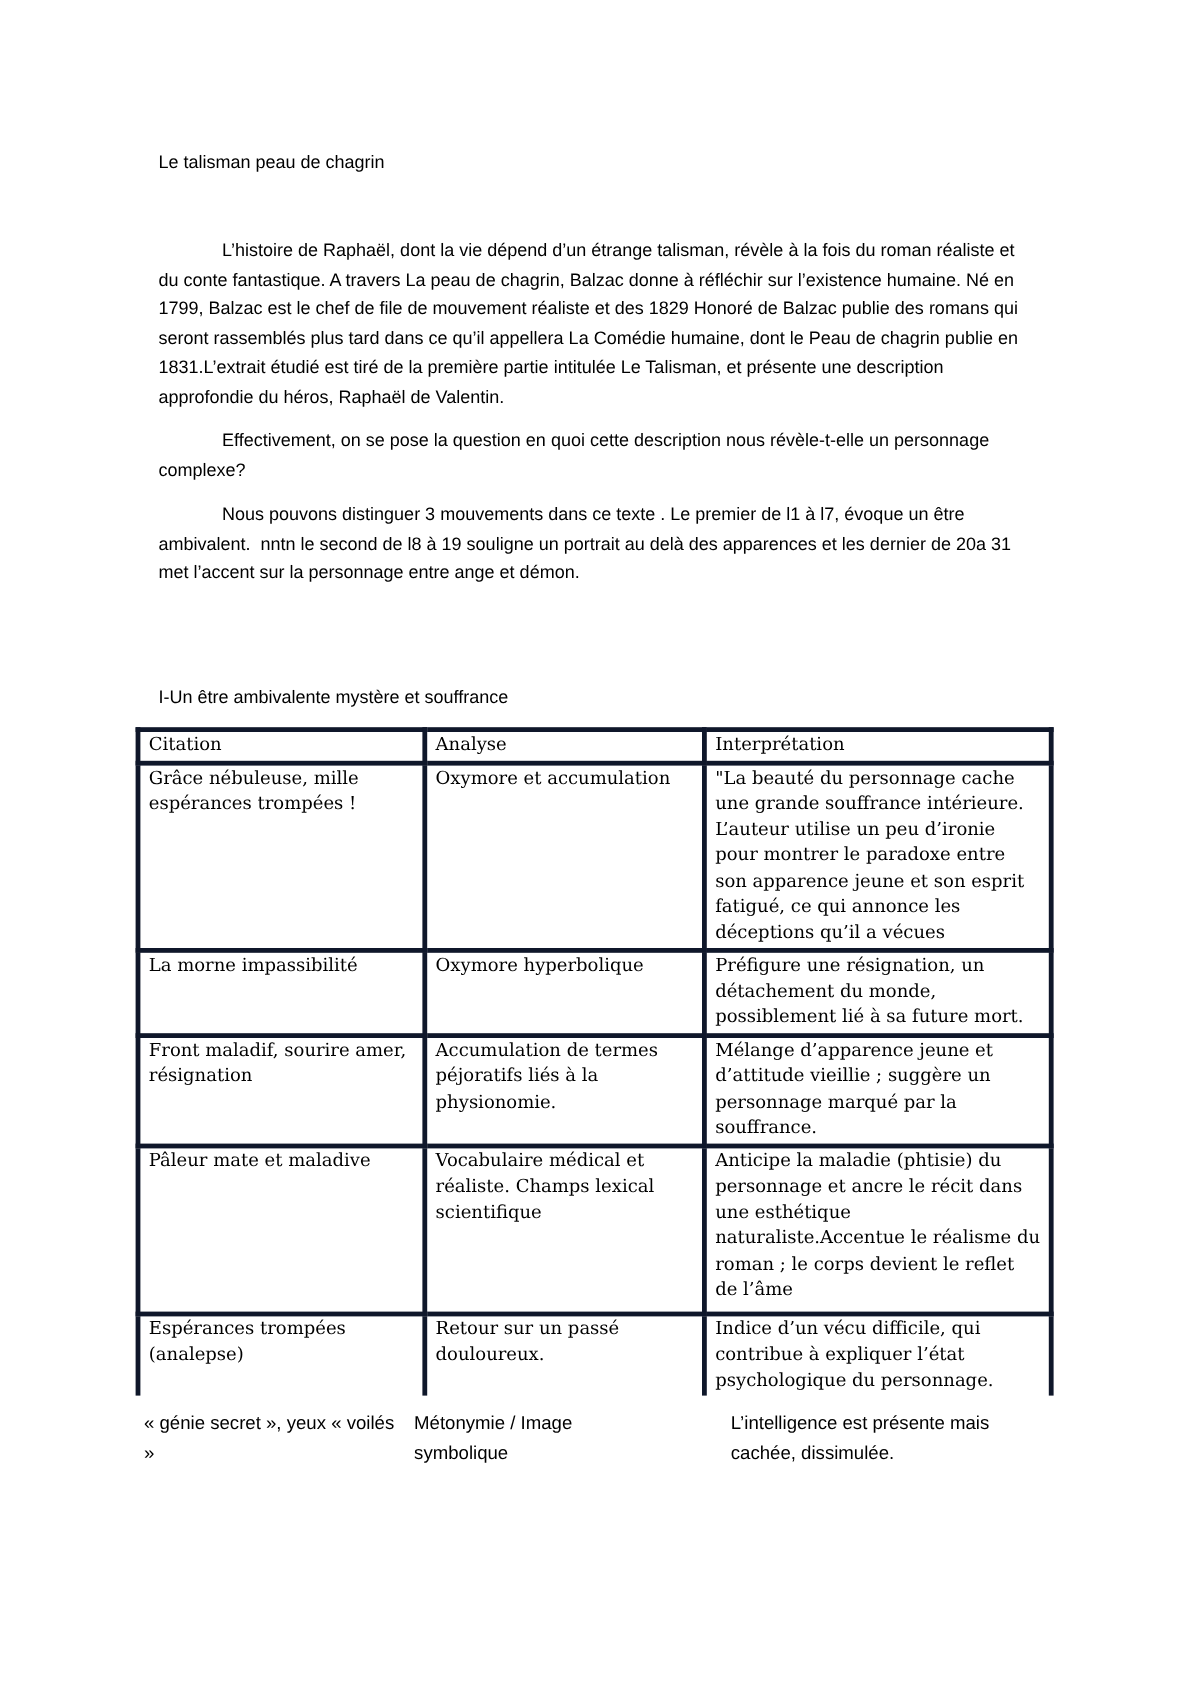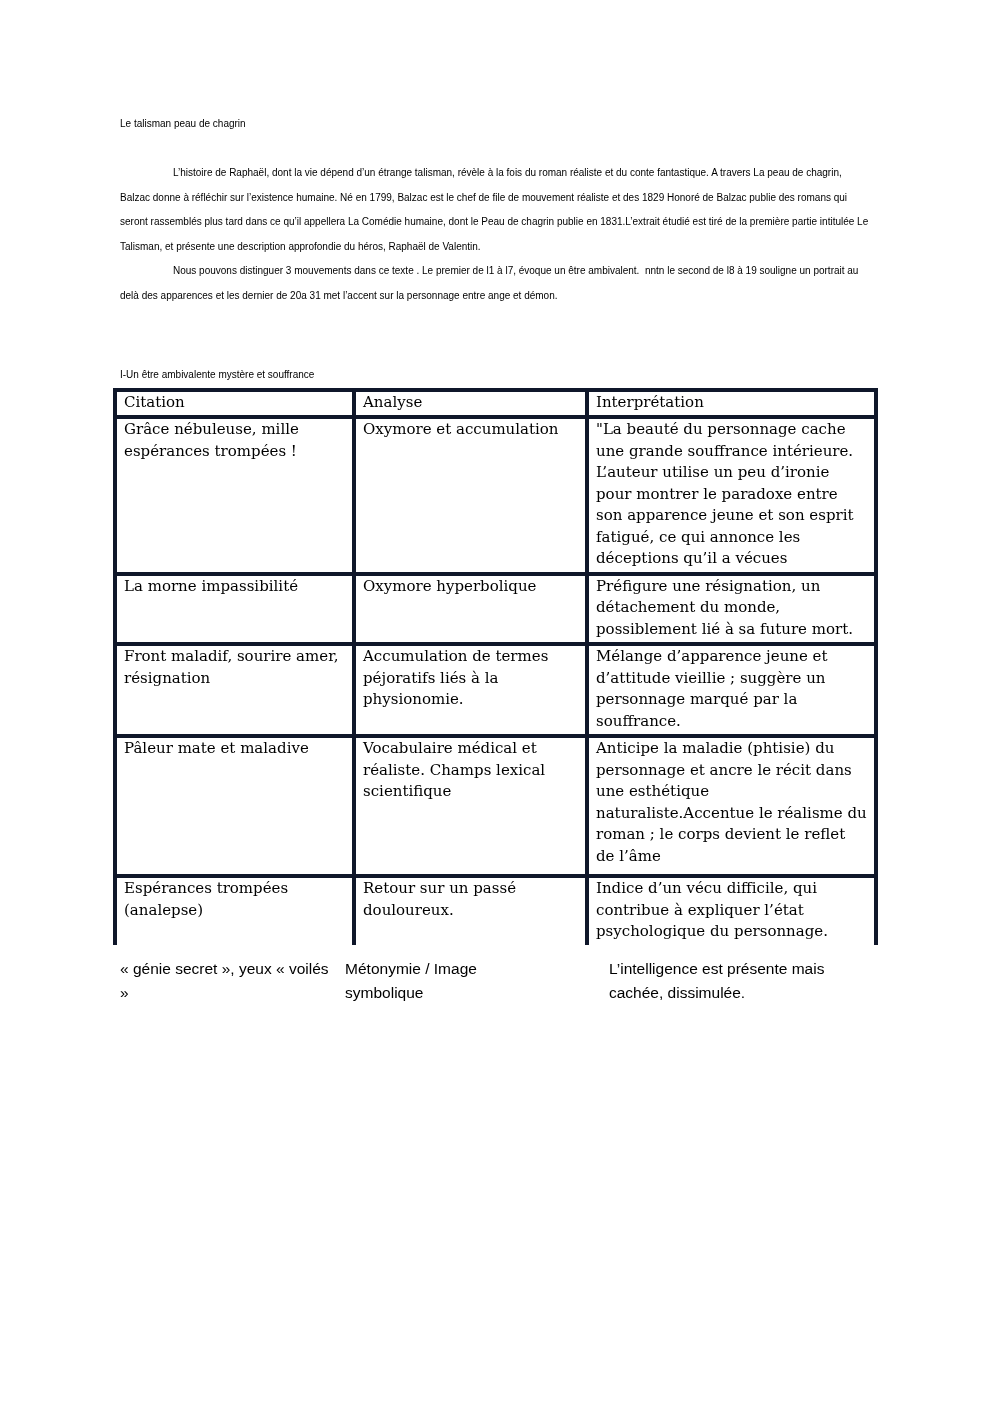--- a/index.html
+++ b/index.html
@@ -18,23 +18,23 @@
   .content {
     position: absolute;
     left: 120px;
     top: 112px;
     width: 754px;
   }
   .doc-title,
   .body-para,
   .section-heading {
     font-family: "Liberation Sans", sans-serif;
-    font-size: 10px;
+    font-size: 15px;
     line-height: 24.5px;
-    margin: 0;
+    margin: 12px;
     color: #000000;
   }
   .body-para {
     text-indent: 53px;
     white-space: pre-wrap;
   }
   .blank-line { height: 24.5px; }
   .section-gap { height: 55px; }
 
   .doc-table {
@@ -84,20 +84,21 @@
 
 <div class="page">
   <div class="content">
 
     <div class="doc-title">Le talisman peau de chagrin</div>
 
     <div class="blank-line"></div>
 
     <p class="body-para">L’histoire de Raphaël, dont la vie dépend d’un étrange talisman, révèle à la fois du roman réaliste et du conte fantastique. A travers La peau de chagrin, Balzac donne à réfléchir sur l’existence humaine. Né en 1799, Balzac est le chef de file de mouvement réaliste et des 1829 Honoré de Balzac publie des romans qui seront rassemblés plus tard dans ce qu’il appellera La Comédie humaine, dont le Peau de chagrin publie en 1831.L’extrait étudié est tiré de la première partie intitulée Le Talisman, et présente une description approfondie du héros, Raphaël de Valentin.</p>
 
+    <p class="body-para">Effectivement, on se pose la question en quoi cette description nous révèle-t-elle un personnage complexe?</p>
 
     <p class="body-para">Nous pouvons distinguer 3 mouvements dans ce texte . Le premier de l1 à l7, évoque un être ambivalent.  nntn le second de l8 à 19 souligne un portrait au delà des apparences et les dernier de 20a 31 met l’accent sur la personnage entre ange et démon.</p>
 
     <div class="section-gap"></div>
 
     <div class="section-heading">I-Un être ambivalente mystère et souffrance</div>
 
     <table class="doc-table">
       <colgroup>
         <col style="width:239px">

